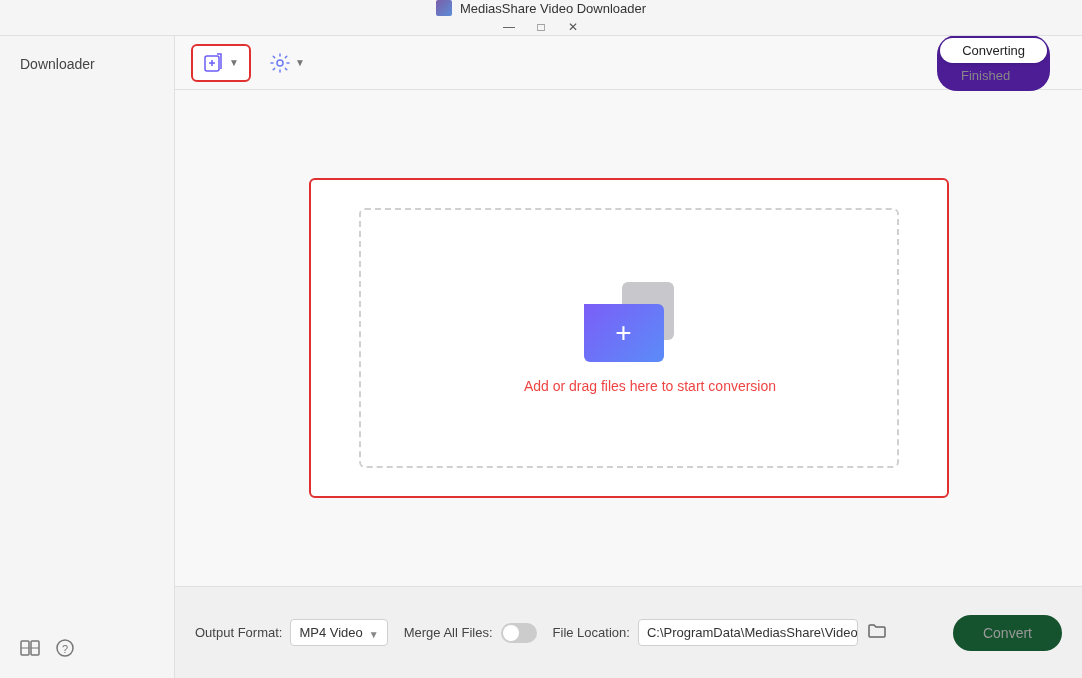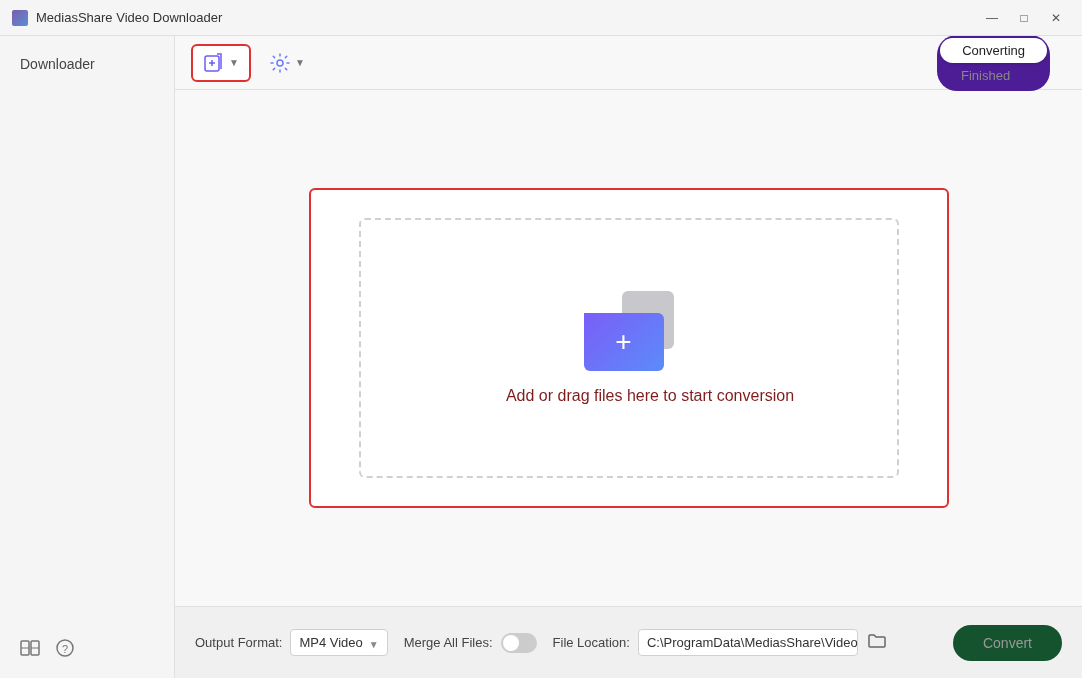--- a/index.html
+++ b/index.html
@@ -16,20 +16,21 @@
     
     .title-bar {
       background: #f5f5f5;
       height: 36px;
       display: flex;
       align-items: center;
       justify-content: space-between;
       padding: 0 12px;
       border-bottom: 1px solid #e0e0e0;
       flex-shrink: 0;
+      flex-direction: column;
     }
     .title-bar-left {
       display: flex;
       align-items: center;
       gap: 8px;
       font-size: 13px;
       color: #333;
     }
     .title-bar-icon {
       width: 16px;
@@ -236,28 +237,28 @@
       align-items: center;
       justify-content: center;
     }
     .folder-plus {
       color: white;
       font-size: 28px;
       font-weight: 300;
       line-height: 1;
     }
     .drop-text {
-      color: #7f1d1d;
-      font-size: 16px;
+      color: #ef4444;
+      font-size: 14px;
       margin-left: 43px;
     }
 
     
     .bottom-bar {
-      height: 72px;
+      height: 92px;
       background: #f0f0f0;
       border-top: 1px solid #e0e0e0;
       display: flex;
       align-items: center;
       padding: 0 20px;
       gap: 16px;
     }
     .bottom-field {
       display: flex;
       align-items: center;

